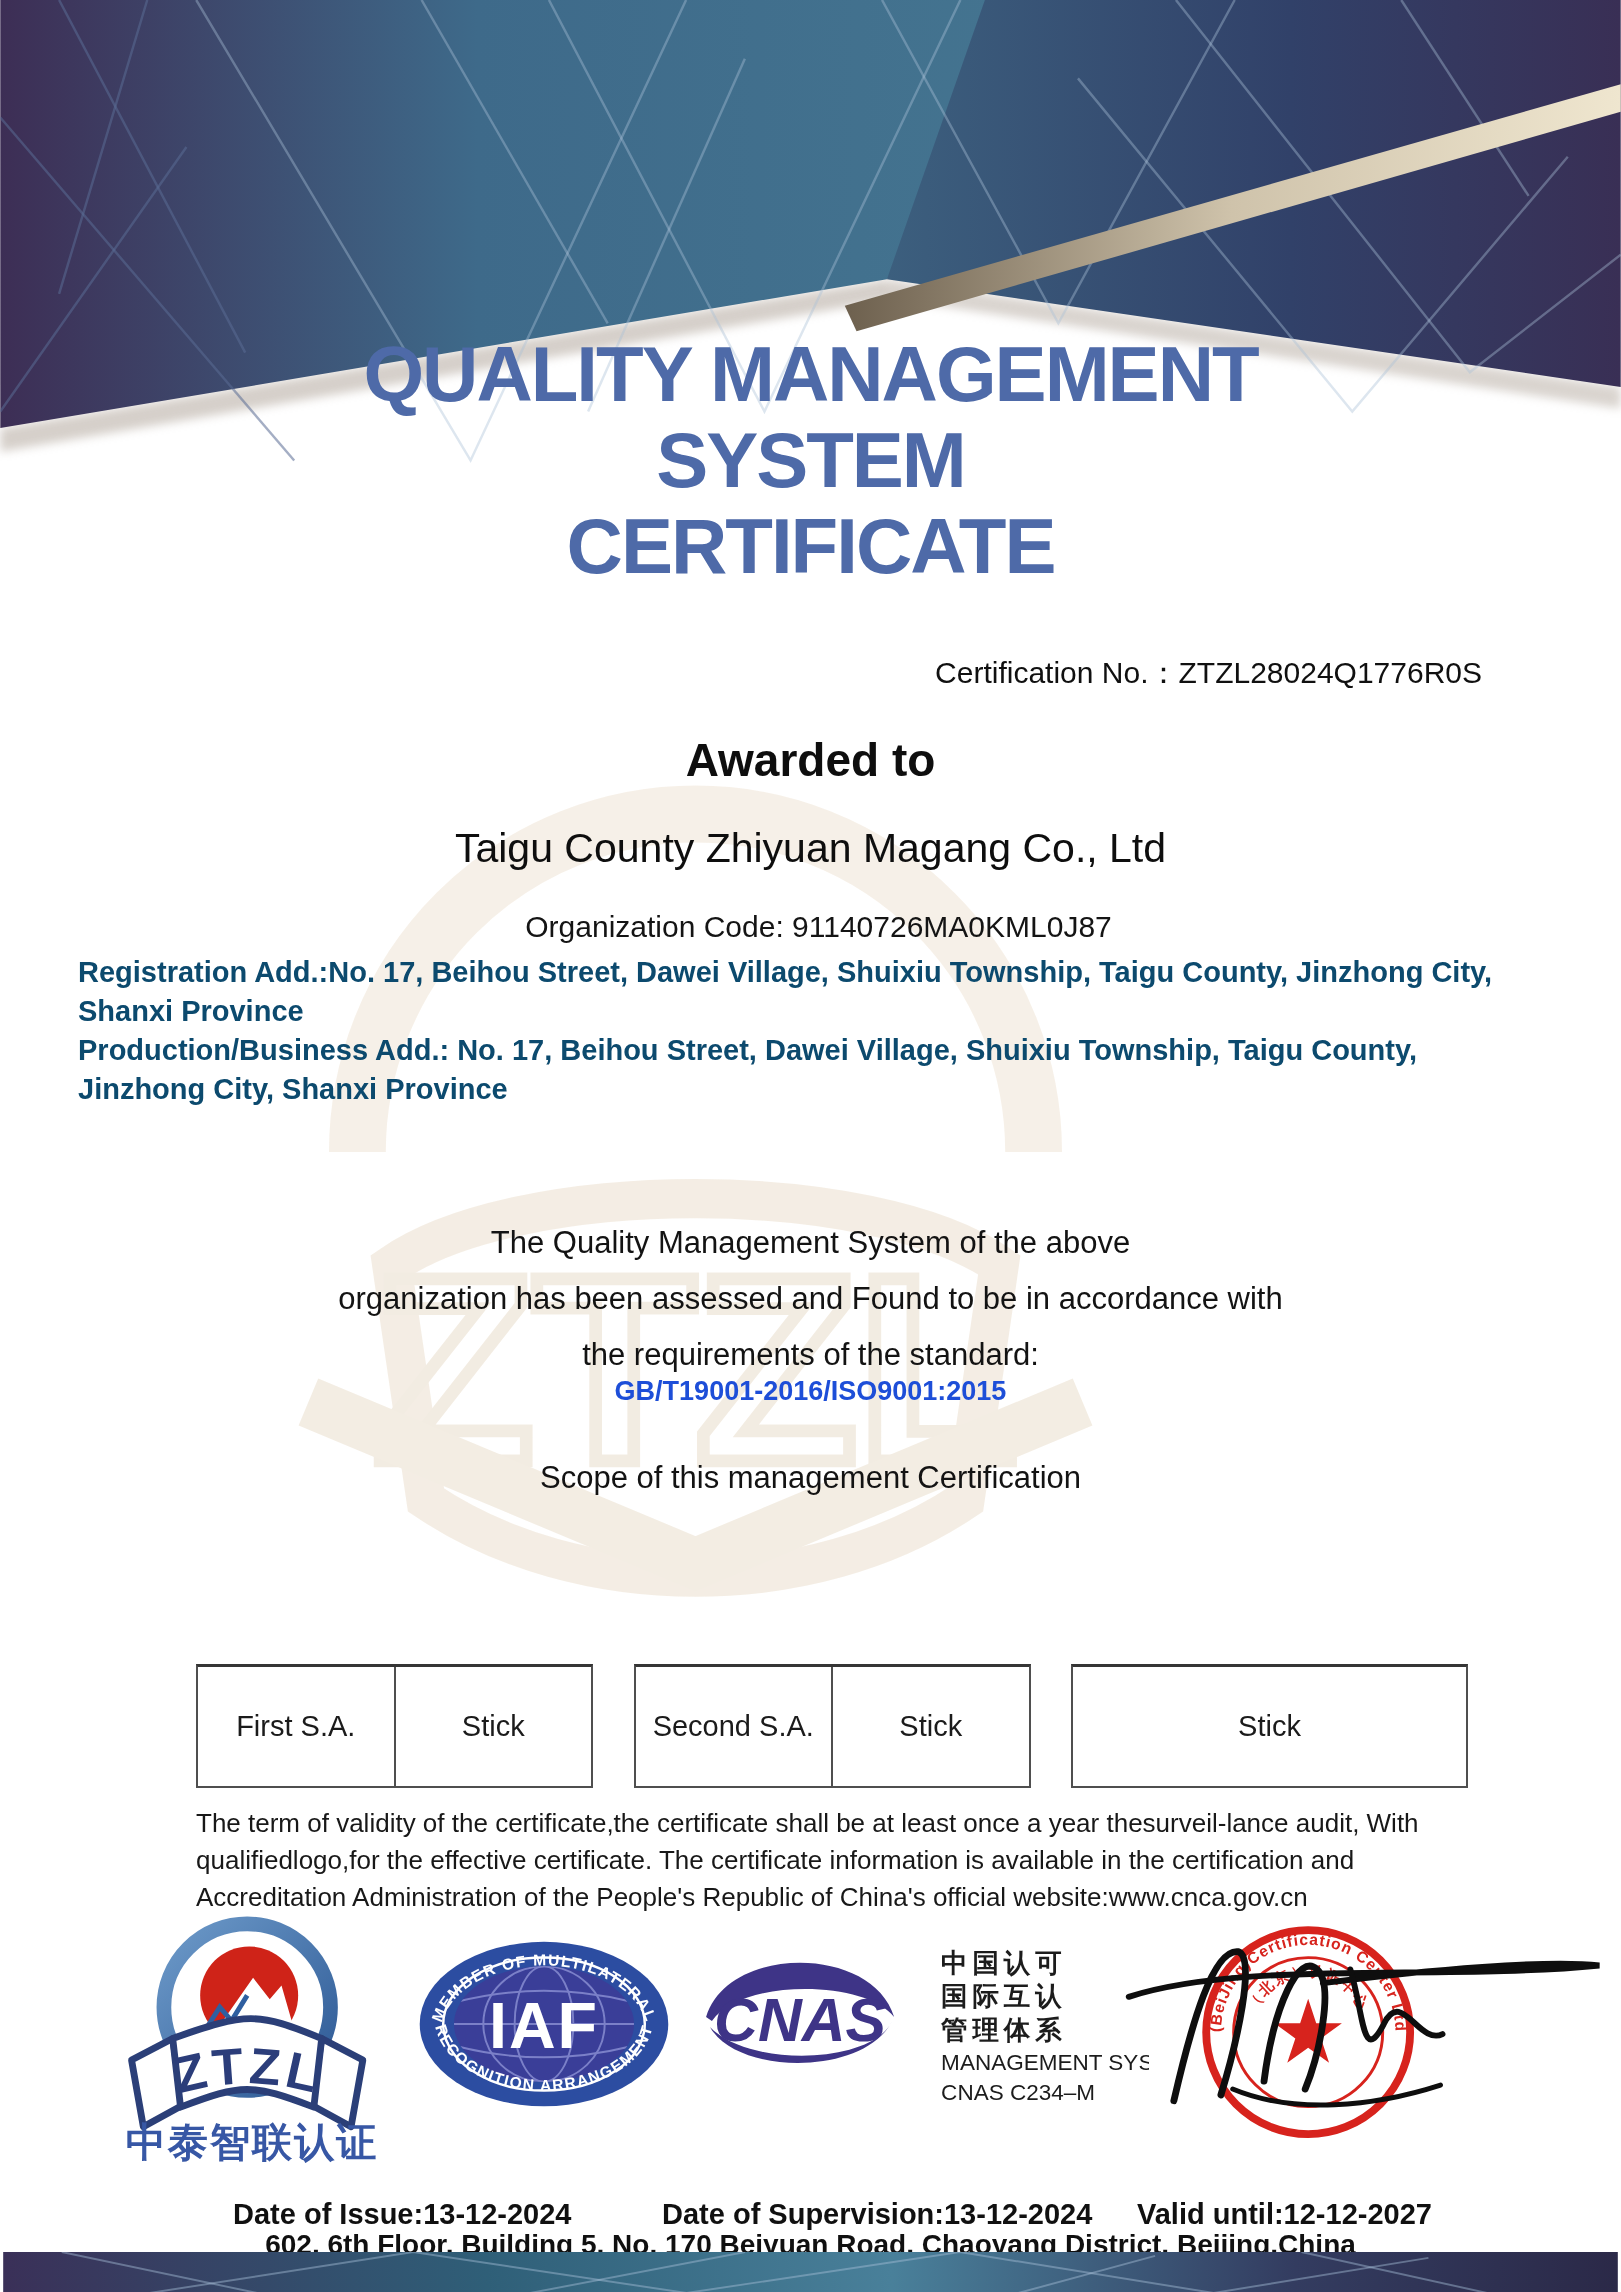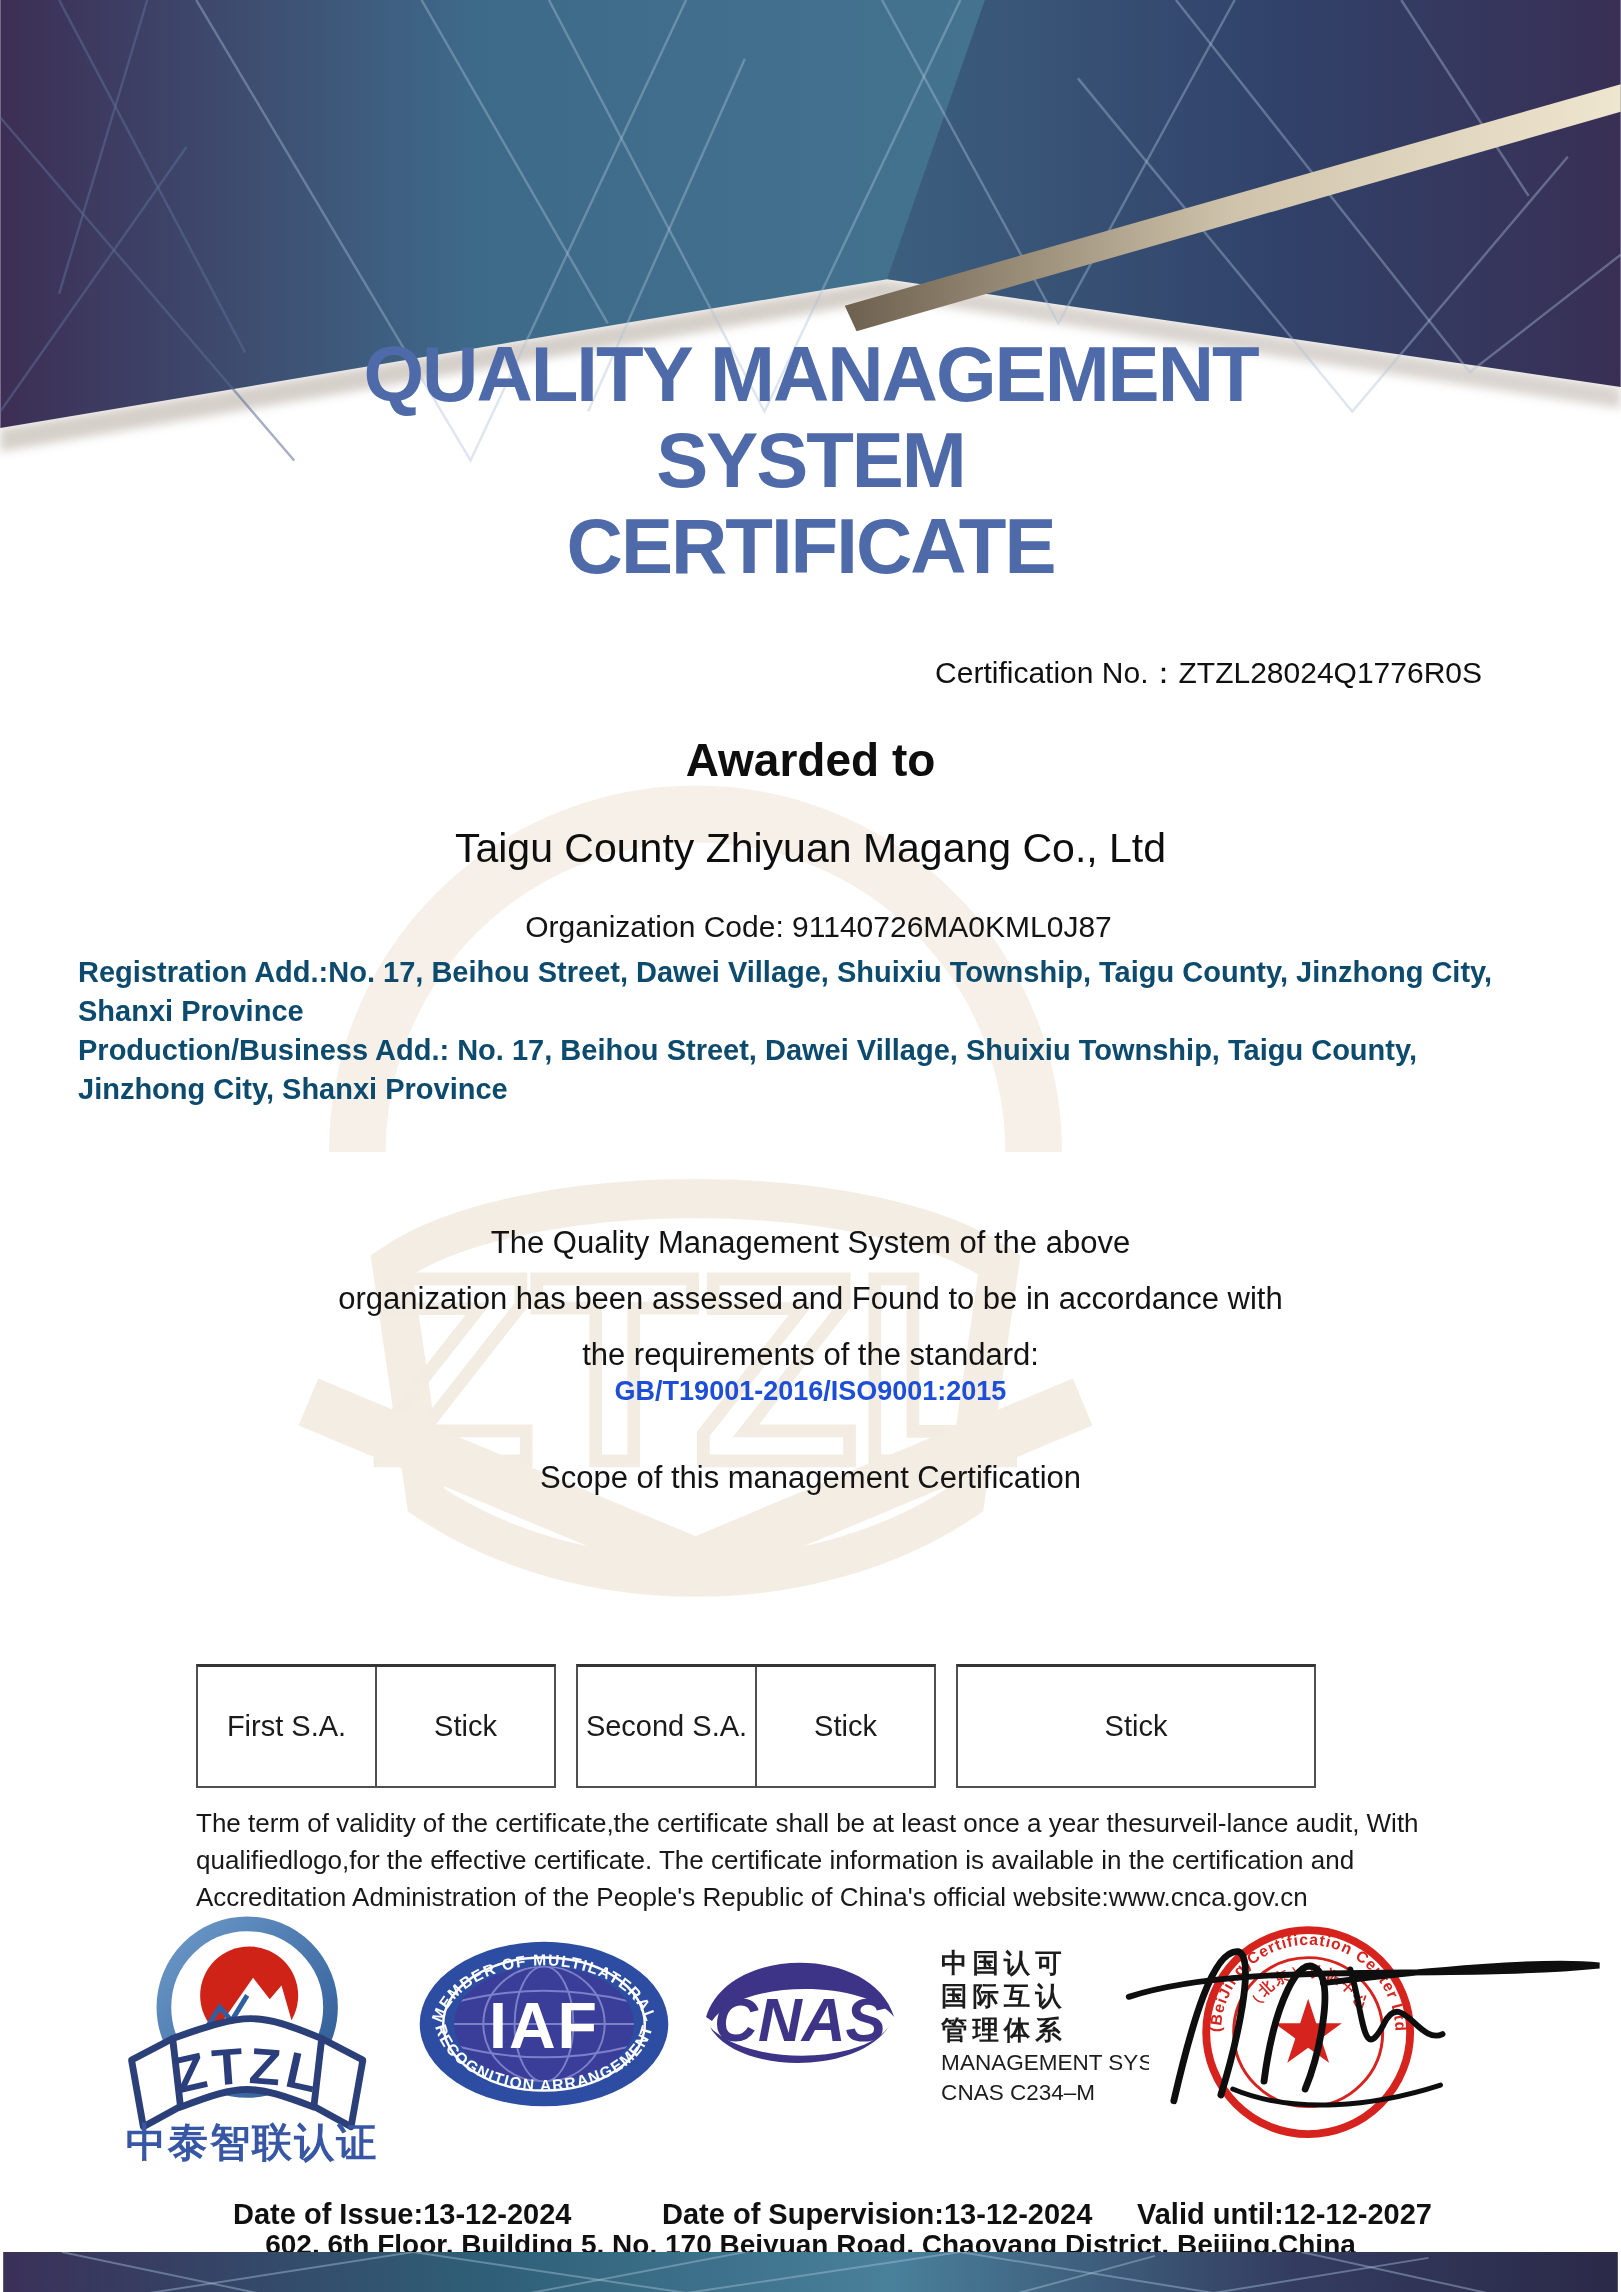--- a/index.html
+++ b/index.html
@@ -13,21 +13,21 @@
   .awarded{top:733px;font-size:46px;font-weight:bold;color:#0e0e0e;}
   .company{top:825px;font-size:41px;color:#0e0e0e;}
   .orgcode{top:910px;font-size:30px;color:#141414;padding-left:16px;}
   .addr{top:953px;left:78px;width:1462px;font-size:29px;font-weight:bold;line-height:39px;color:#0c4a6e;}
   .addr p{margin:0;}
   .assess{top:1215px;font-size:31px;line-height:56px;color:#131313;}
   .standard{top:1376px;font-size:27px;font-weight:bold;color:#1d4ed8;}
   .scopehead{top:1460px;font-size:31px;color:#131313;}
   .scope{top:1545px;font-size:34px;font-weight:bold;color:#0d0d0d;}
 
-  .satables{top:1664px;left:196px;width:1120px;display:flex;justify-content:space-between;gap:20px;}
+  .satables{top:1664px;left:196px;width:1272px;display:flex;justify-content:space-between;gap:20px;}
   .sa-table{display:flex;width:397px;height:124px;border:2px solid #4f4f4f;border-top:3.9px solid #353535;box-sizing:border-box;background:#fff;}
   .sa-cell{flex:1;display:flex;align-items:center;justify-content:center;font-size:29px;color:#1b1b1b;}
   .sa-cell.lbl{border-right:2px solid #4f4f4f;}
 
   .fineprint{top:1805px;left:196px;width:1243px;font-size:26px;line-height:37px;color:#181818;}
 
   .dates{top:2198px;font-size:29px;font-weight:bold;color:#101010;}
   .d-issue{left:233px;} .d-super{left:662px;} .d-valid{left:1137px;}
   .botaddr{top:2229px;font-size:28px;font-weight:bold;color:#101010;}
 

